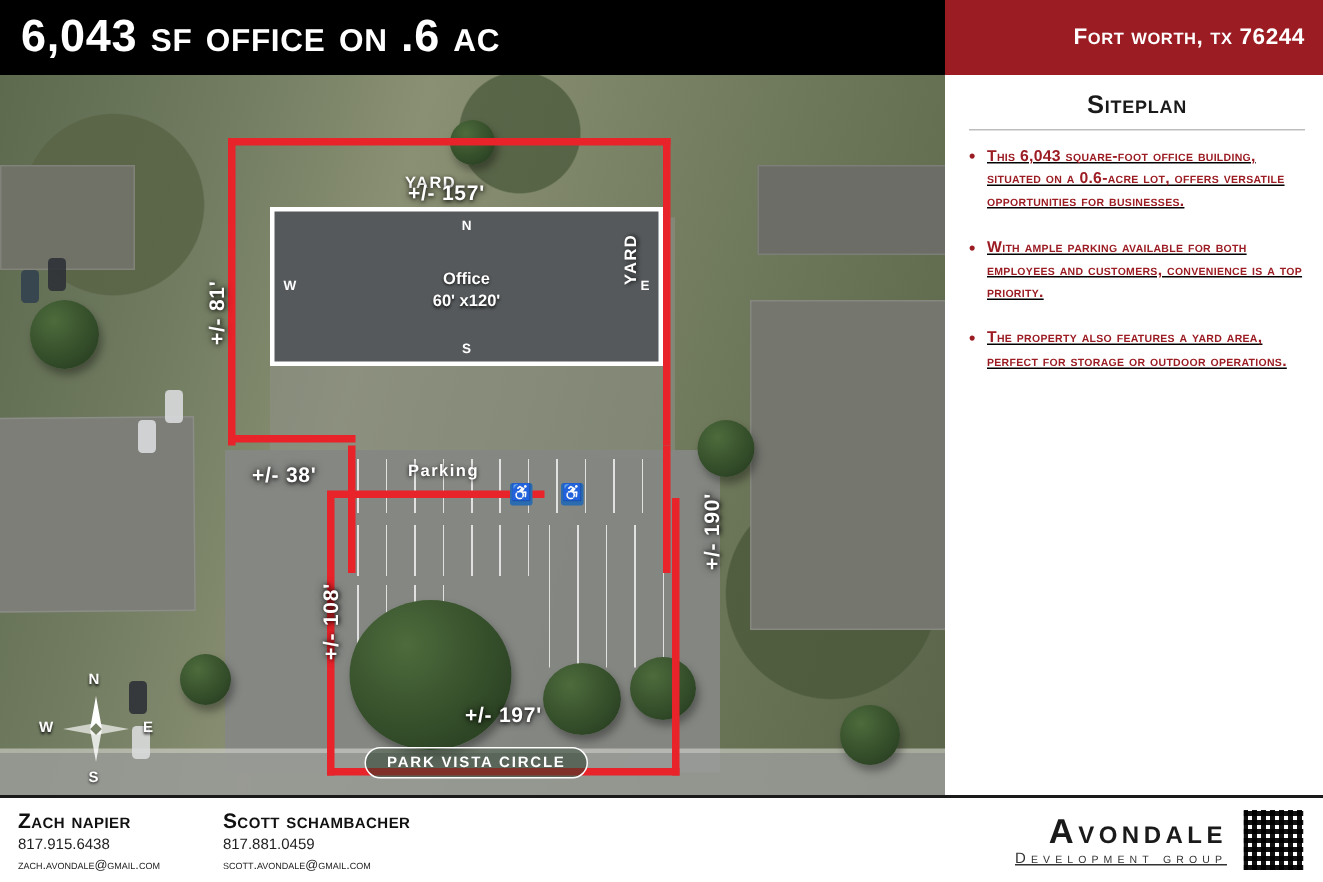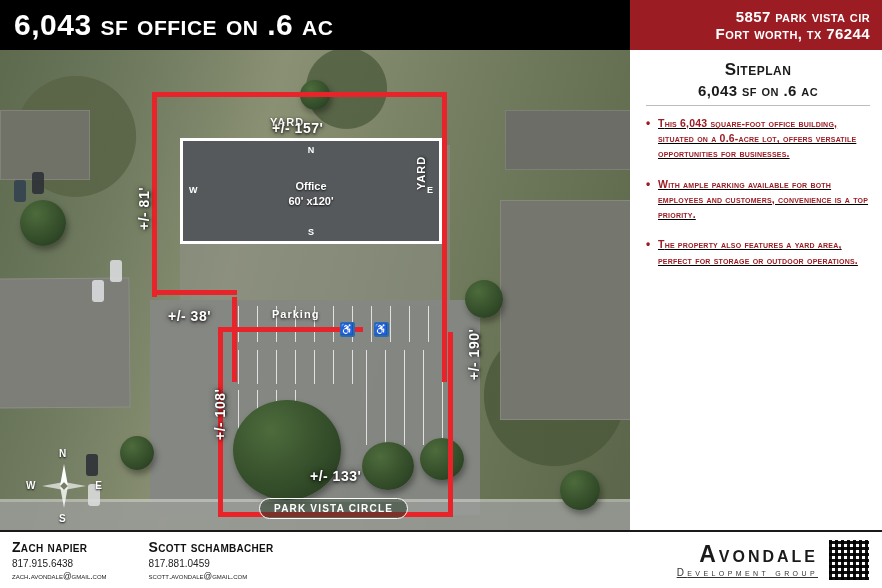--- a/index.html
+++ b/index.html
@@ -210,21 +210,20 @@
     position: absolute;
     left: 243px; top: 448px;
     padding: 4px 14px;
     border: 1px solid #ffffff;
     border-radius: 12px;
     background: rgba(40,60,40,0.55);
     color: #ffffff;
     font-size: 10px;
     letter-spacing: 1.2px;
     font-weight: bold;
-    margin-left: 16px;
   }
 
   
   .rose {
     position: absolute;
     left: 28px; top: 400px;
     width: 72px; height: 72px;
     color: #ffffff;
     font-size: 10px;
     font-weight: bold;
@@ -370,21 +369,20 @@
 </head>
 <body>
 
 <div id="page">
 
   <div class="header">
     <div class="header-left">
       <div class="header-title">6,043 Sf Office on .6 Ac</div>
     </div>
     <div class="header-right">
-      <div class="header-addr1">5857 Park Vista Cir</div>
       <div class="header-addr2">Fort Worth, Tx 76244</div>
     </div>
   </div>
 
   <div class="body-wrap">
 
     <div class="map-panel">
       <div class="aerial"></div>
 
       <div class="nbldg nb4"></div>
@@ -440,42 +438,41 @@
       <div class="map-text parking-label">Parking</div>
 
       <div class="acc" style="left:340px; top:272px;">♿</div>
       <div class="acc" style="left:374px; top:272px;">♿</div>
 
       <div class="dim" style="left:272px; top:70px;">+/- 157'</div>
       <div class="dim vert" style="left:136px; top:180px;">+/- 81'</div>
       <div class="dim" style="left:168px; top:258px;">+/- 38'</div>
       <div class="dim vert" style="left:212px; top:390px;">+/- 108'</div>
       <div class="dim vert" style="left:466px; top:330px;">+/- 190'</div>
-      <div class="dim" style="left:310px; top:418px;">+/- 133'</div>
+      <div class="dim" style="left:310px; top:418px;">+/- 197'</div>
 
       <div class="street-pill">PARK VISTA CIRCLE</div>
 
       <div class="rose">
         <span class="n">N</span>
         <span class="s">S</span>
         <span class="w">W</span>
         <span class="e">E</span>
         <svg width="48" height="48" viewBox="0 0 48 48">
           <polygon points="24,2 28,24 24,20 20,24" fill="#ffffff"></polygon>
           <polygon points="24,46 20,24 24,28 28,24" fill="#ffffff" opacity="0.8"></polygon>
           <polygon points="2,24 24,20 20,24 24,28" fill="#ffffff" opacity="0.65"></polygon>
           <polygon points="46,24 24,28 28,24 24,20" fill="#ffffff" opacity="0.65"></polygon>
         </svg>
       </div>
     </div>
 
     <div class="info-panel">
       <div class="info-title-wrap">
         <div class="info-title">Siteplan</div>
-        <div class="info-sub">6,043 Sf on .6 Ac</div>
       </div>
       <ul class="bullets">
         <li>This 6,043 square-foot office building, situated on a 0.6-acre lot, offers versatile opportunities for businesses.</li>
         <li>With ample parking available for both employees and customers, convenience is a top priority.</li>
         <li>The property also features a yard area, perfect for storage or outdoor operations.</li>
       </ul>
     </div>
   </div>
 
   <div class="footer">

